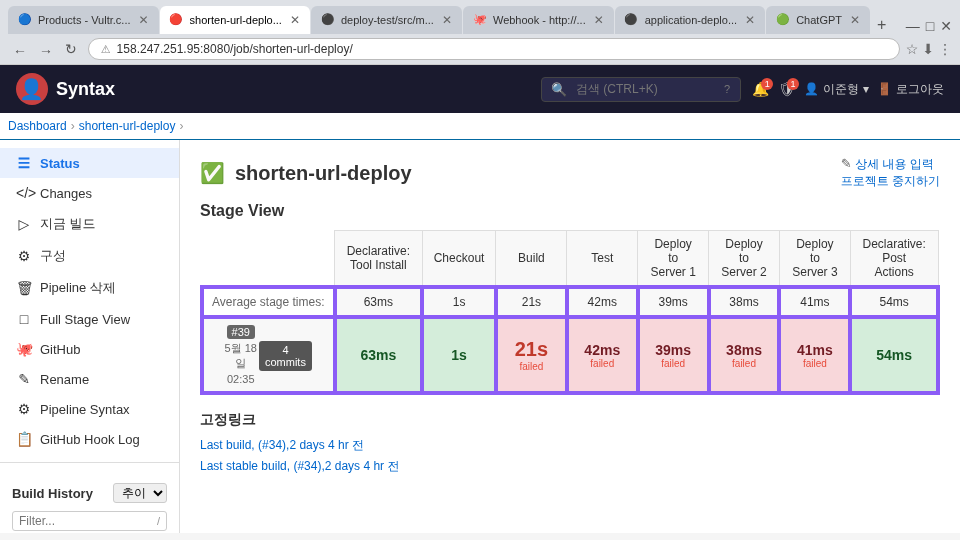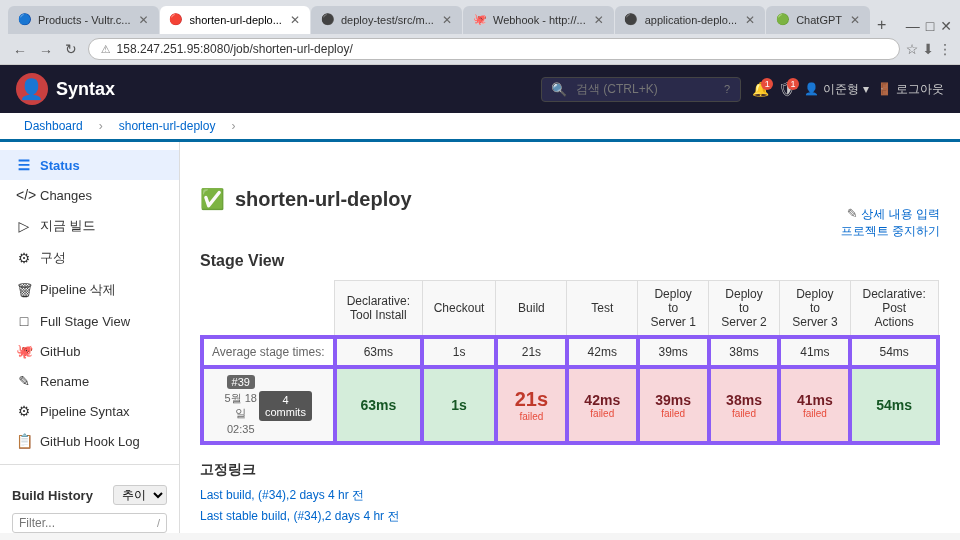--- a/index.html
+++ b/index.html
@@ -29,21 +29,21 @@
     .jenkins-search { margin-left: auto; background: #2a2a4a; border: 1px solid #444; border-radius: 4px; padding: 4px 10px; display: flex; align-items: center; gap: 8px; width: 200px; }
     .jenkins-search input { background: none; border: none; color: #ccc; font-size: 12px; outline: none; width: 140px; }
     .jenkins-search-hint { color: #777; font-size: 11px; }
     .header-icons { display: flex; align-items: center; gap: 8px; color: #ccc; font-size: 14px; }
     .header-badge { position: relative; display: inline-block; }
     .badge-dot { position: absolute; top: -3px; right: -3px; background: #e74c3c; border-radius: 50%; width: 12px; height: 12px; font-size: 9px; color: #fff; display: flex; align-items: center; justify-content: center; }
     .header-user { color: #ccc; font-size: 12px; display: flex; align-items: center; gap: 4px; cursor: pointer; }
     .header-logout { color: #ccc; font-size: 12px; display: flex; align-items: center; gap: 4px; cursor: pointer; }
 
     
-    .breadcrumb-bar { background: #fff; padding: 6px 24px; display: flex; align-items: center; gap: 16px; font-size: 12px; border-bottom: 3px solid #0369a1; }
+    .breadcrumb-bar { background: #fff; padding: 6px 8px; display: flex; align-items: center; gap: 4px; font-size: 12px; border-bottom: 1px solid #0369a1; }
     .breadcrumb-item { color: #0066cc; cursor: pointer; }
     .breadcrumb-sep { color: #999; }
 
     
     .main-layout { display: flex; flex: 1; overflow: hidden; }
     .sidebar { width: 180px; background: #fff; border-right: 1px solid #ddd; overflow-y: auto; padding: 8px 0; }
     .sidebar-item { display: flex; align-items: center; gap: 8px; padding: 7px 16px; cursor: pointer; font-size: 13px; color: #333; }
     .sidebar-item.active { background: #e8f0fe; color: #1a73e8; font-weight: bold; }
     .sidebar-icon { width: 16px; text-align: center; font-size: 14px; }
 
@@ -260,21 +260,21 @@
         </div>
       </div>
     </div>
 
     <div class="content">
 
       <div class="project-header">
         <span class="project-status-icon">✅</span>
         <span class="project-title">shorten-url-deploy</span>
         <div class="project-actions">
-          <div style="text-align:right;margin-top:48px;">
+          <div style="text-align:left;">
             <div><span style="color:#666;">✎</span> <a class="action-link">상세 내용 입력</a></div>
             <div><a class="action-link">프로젝트 중지하기</a></div>
           </div>
         </div>
       </div>
 
       <div class="stage-view">
         <div class="stage-view-title">Stage View</div>
         <table class="stage-table">
           <thead>

